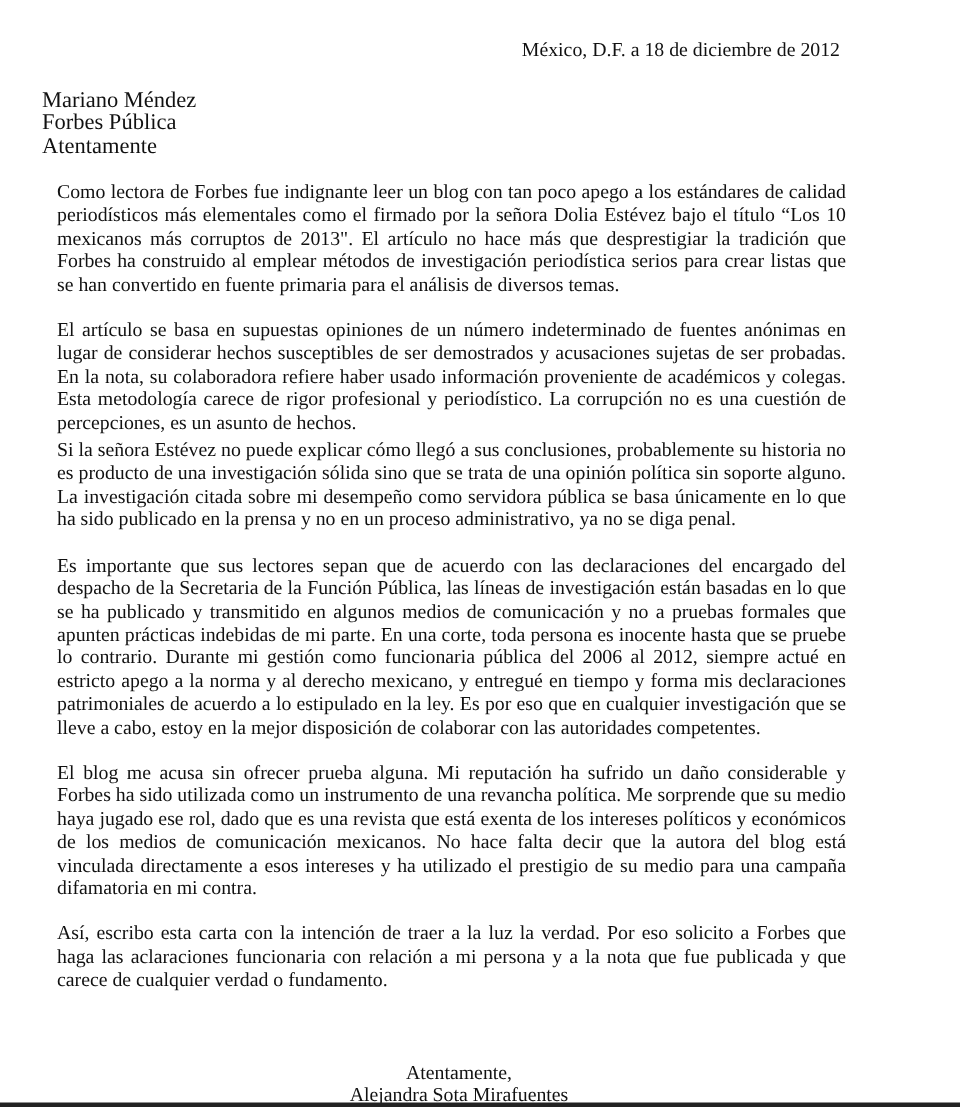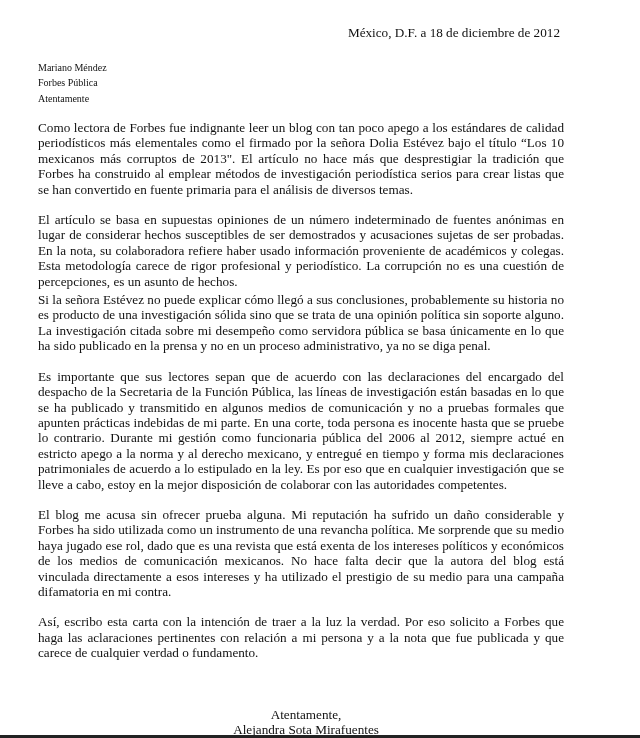--- a/index.html
+++ b/index.html
@@ -27,22 +27,22 @@
       position: absolute;
       top: 25px;
       right: 80px;
       font-size: 13.2px;
       line-height: 16px;
       white-space: nowrap;
     }
     .recipient {
       position: absolute;
       top: 60px;
-      left: 38px;
-      font-size: 10px;
+      left: 28px;
+      font-size: 15px;
       line-height: 15.3px;
     }
     .recipient div { white-space: nowrap; }
     .body {
       position: absolute;
       top: 120px;
       left: 38px;
       width: 526px;
       font-size: 13.2px;
       line-height: 15.4px;
@@ -90,21 +90,21 @@
     <div>Forbes Pública</div>
     <div>Atentamente</div>
   </div>
 
   <div class="body">
     <p class="p1">Como lectora de Forbes fue indignante leer un blog con tan poco apego a los estándares de calidad periodísticos más elementales como el firmado por la señora Dolia Estévez bajo el título “Los 10 mexicanos más corruptos de 2013". El artículo no hace más que desprestigiar la tradición que Forbes ha construido al emplear métodos de investigación periodística serios para crear listas que se han convertido en fuente primaria para el análisis de diversos temas.</p>
     <p class="p2">El artículo se basa en supuestas opiniones de un número indeterminado de fuentes anónimas en lugar de considerar hechos susceptibles de ser demostrados y acusaciones sujetas de ser probadas. En la nota, su colaboradora refiere haber usado información proveniente de académicos y colegas. Esta metodología carece de rigor profesional y periodístico.  La corrupción no es una cuestión de percepciones, es un asunto de hechos.</p>
     <p class="p3">Si la señora Estévez no puede explicar cómo llegó a sus conclusiones, probablemente su historia no es producto de una investigación sólida sino que se trata de una opinión política sin soporte alguno. La investigación citada sobre mi desempeño como servidora pública se basa únicamente en lo que ha sido publicado en la prensa y no en un proceso administrativo, ya no se diga penal.</p>
     <p class="p4">Es importante que sus lectores sepan que de acuerdo con las declaraciones del encargado del despacho de la Secretaria de la Función Pública, las líneas de investigación están basadas en lo que se ha publicado y transmitido en algunos medios de comunicación y no a pruebas formales que apunten prácticas indebidas de mi parte. En una corte, toda persona es inocente hasta que se pruebe lo contrario. Durante mi gestión como funcionaria pública del 2006 al 2012, siempre actué en estricto apego a la norma y al derecho mexicano, y entregué en tiempo y forma mis declaraciones patrimoniales de acuerdo a lo estipulado en la ley. Es por eso que en cualquier investigación que se lleve a cabo, estoy en la mejor disposición de colaborar con las autoridades competentes.</p>
     <p class="p5">El blog me acusa sin ofrecer prueba alguna. Mi reputación ha sufrido un daño considerable y Forbes ha sido utilizada como un instrumento de una revancha política. Me sorprende que su medio haya jugado ese rol, dado que es una revista que está exenta de los intereses políticos y económicos de los medios de comunicación mexicanos. No hace falta decir que la autora del blog está vinculada directamente a esos intereses y ha utilizado el prestigio de su medio para una campaña difamatoria en mi contra.</p>
-    <p class="p6">Así, escribo esta carta con la intención de traer a la luz la verdad. Por eso solicito a Forbes que haga las aclaraciones pertinentes con relación a mi persona y a la nota que fue publicada y que carece de cualquier verdad o fundamento.</p>
+    <p class="p6">Así, escribo esta carta con la intención de traer a la luz la verdad. Por eso solicito a Forbes que haga las aclaraciones funcionaria con relación a mi persona y a la nota que fue publicada y que carece de cualquier verdad o fundamento.</p>
   </div>
 
   <div class="closing">
     <div>Atentamente,</div>
     <div>Alejandra Sota Mirafuentes</div>
   </div>
 
   <div class="bottom-rule"></div>
 </div>
 

